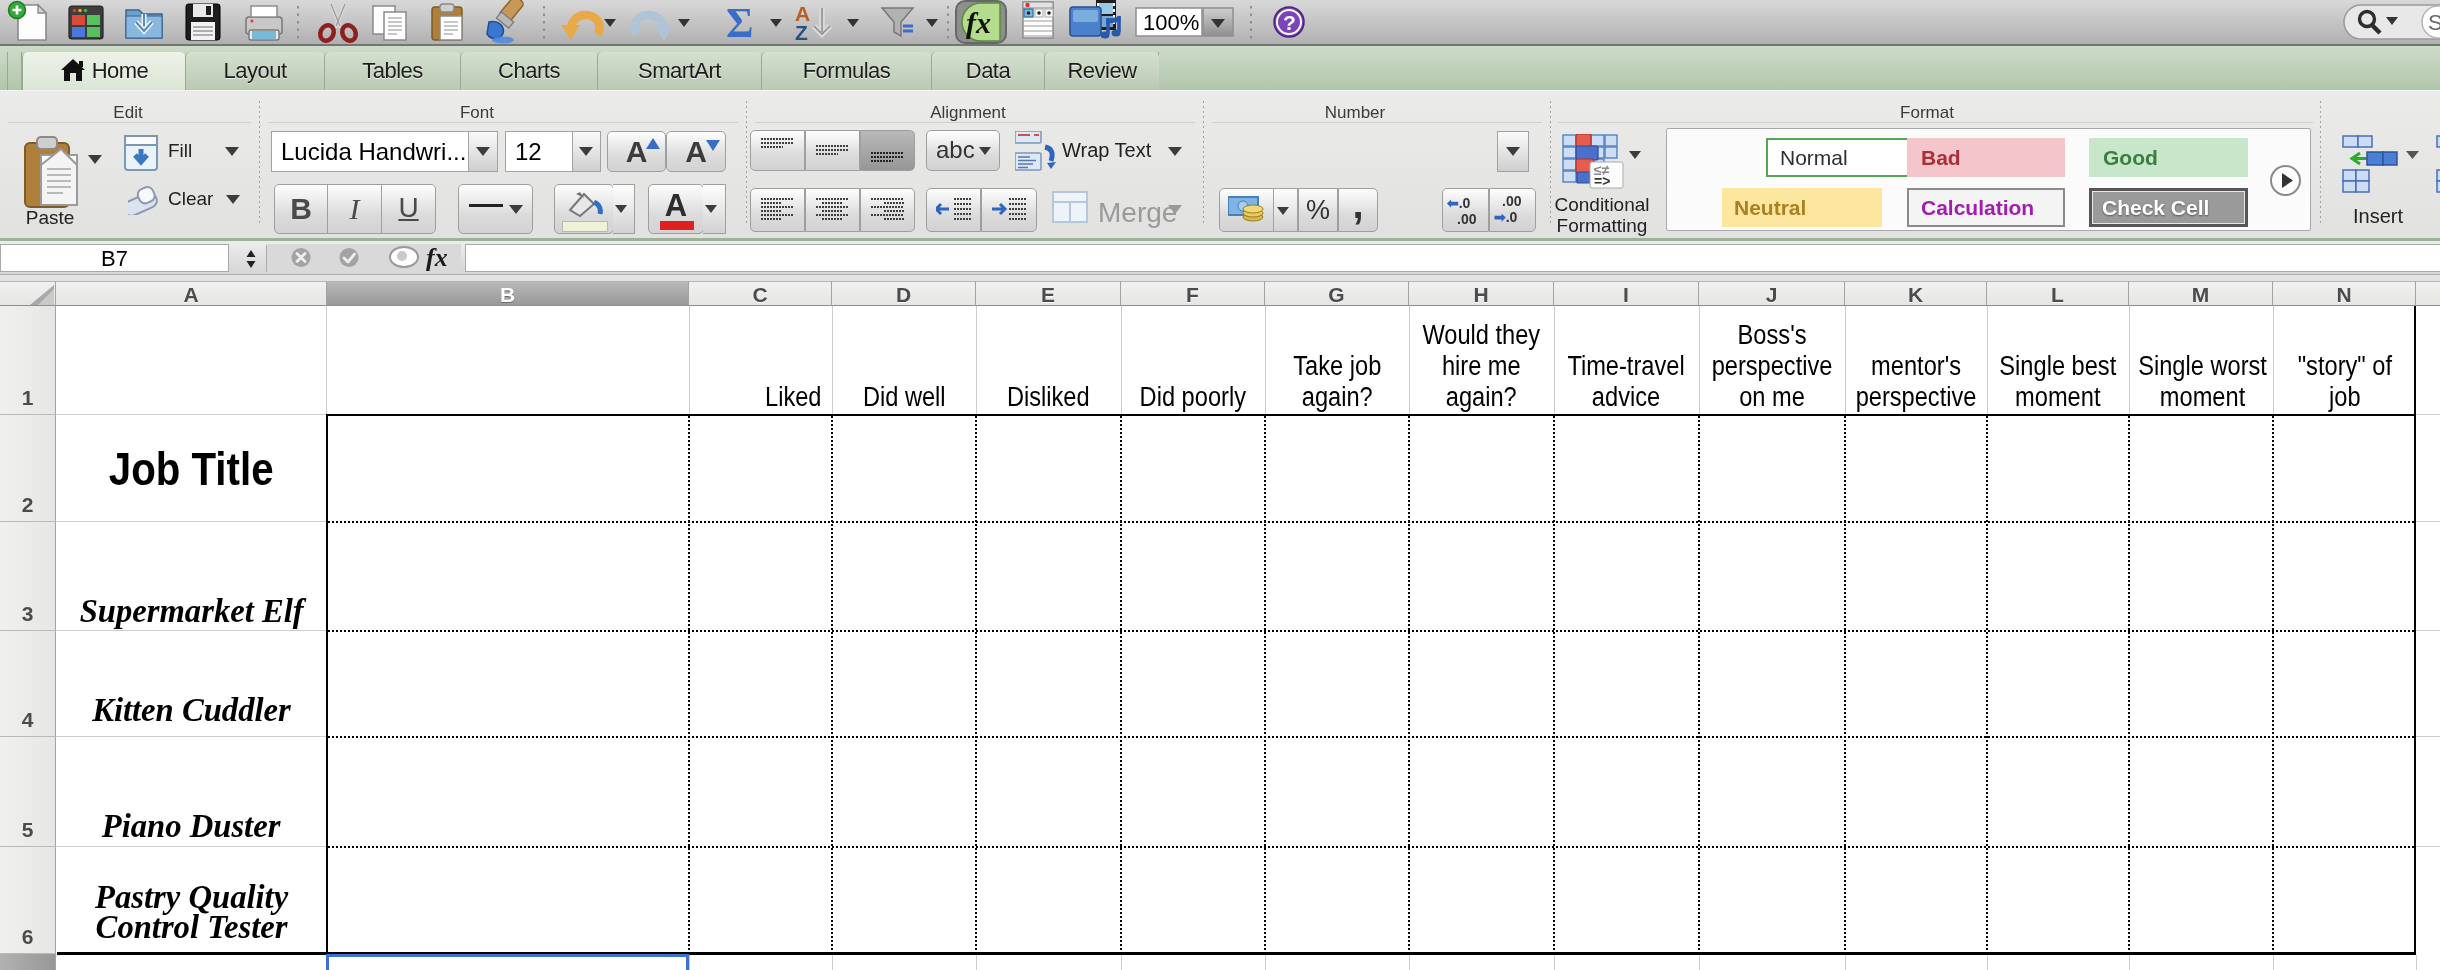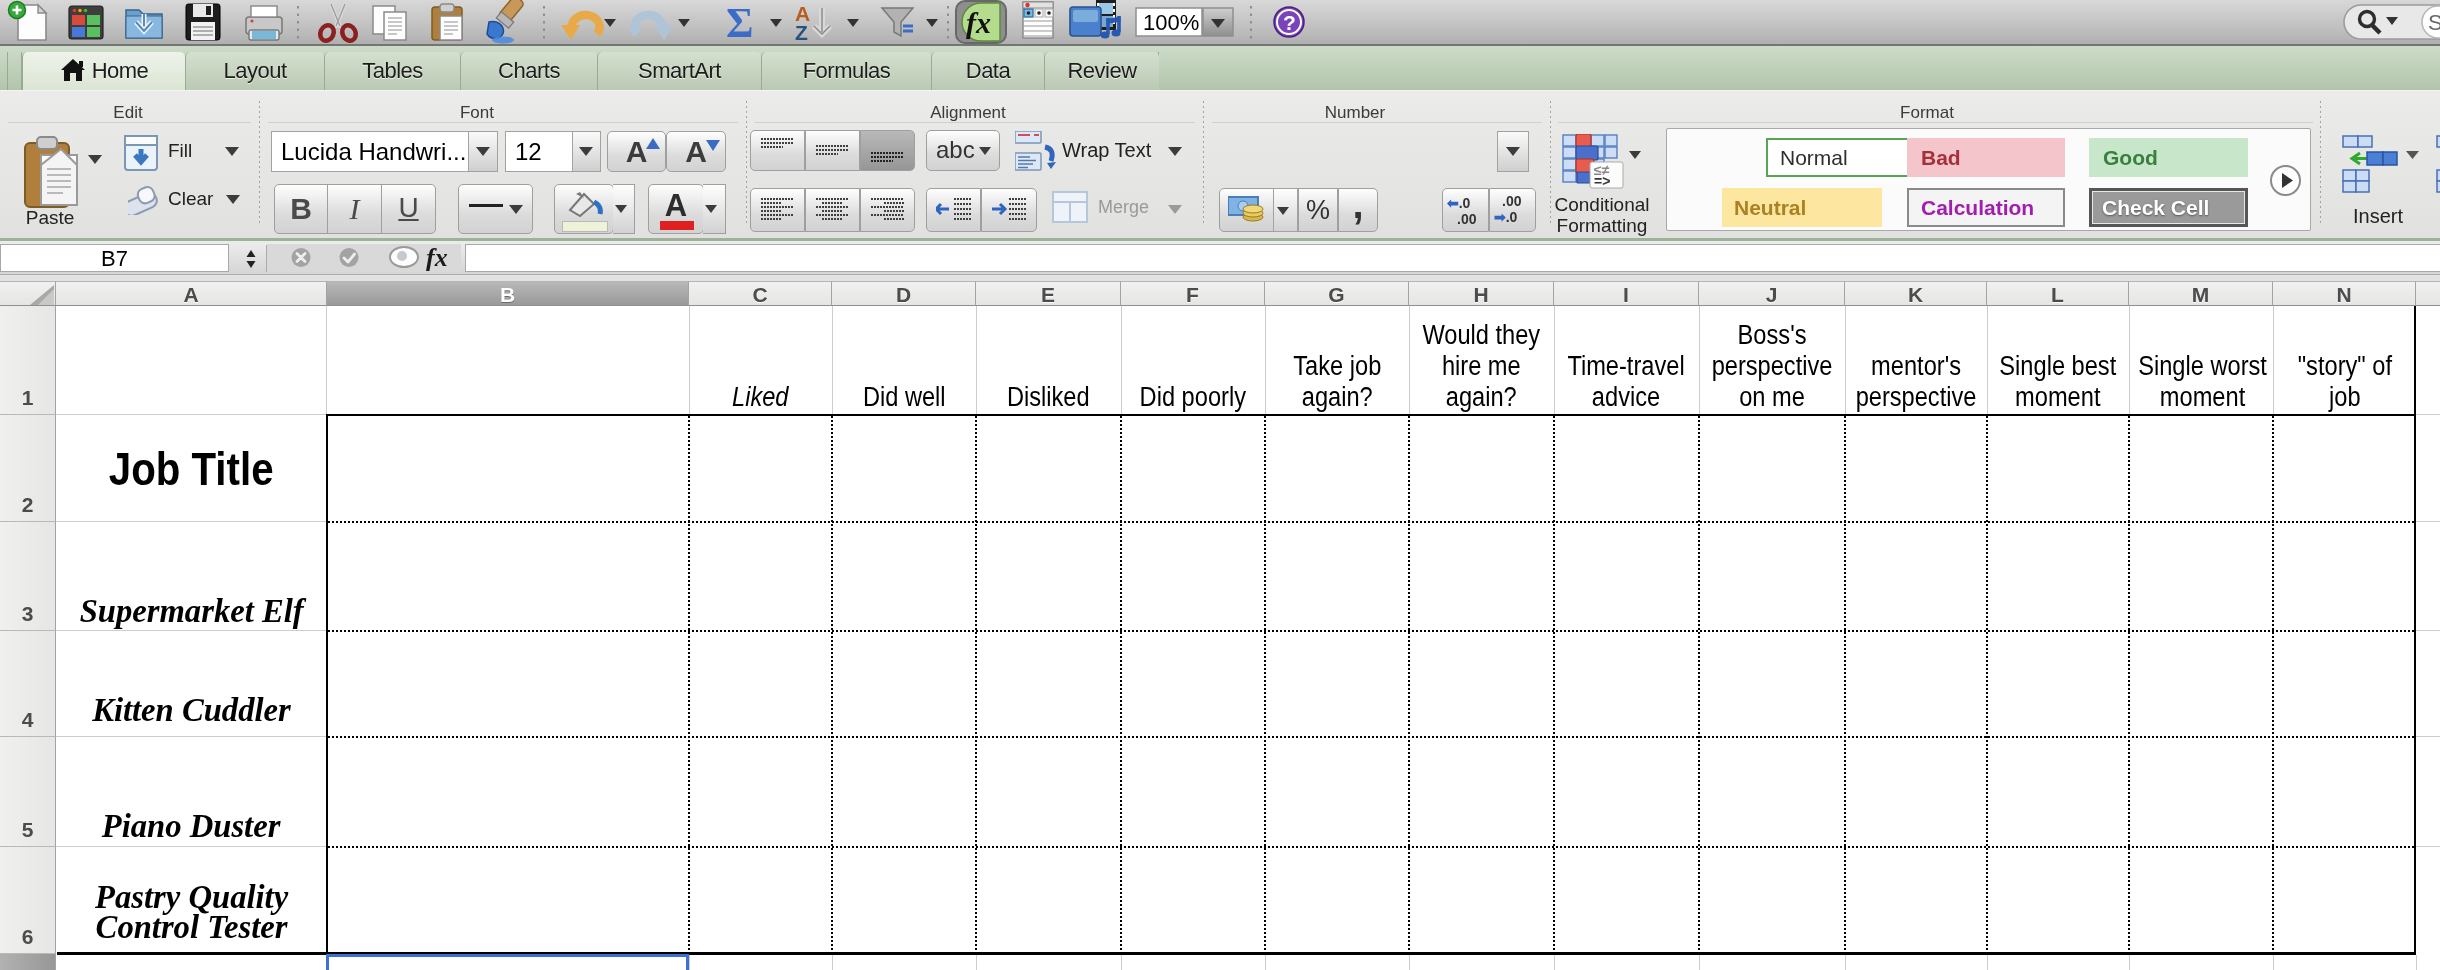--- a/index.html
+++ b/index.html
@@ -406,21 +406,21 @@
       <g stroke="#3f3f3f" stroke-width="1.8" stroke-dasharray="2 1">
           <path d="M18 1 h18 M18 6 h18 M18 11 h18 M18 16 h18 M18 21 h18"></path>
         </g>
       <path d="M1 11 L13 11 M9 6 L14 11 L9 16" stroke="#2f64c0" stroke-width="3" fill="none"></path>
     </svg>
   </div>
   <svg class="abs" style="left:1052px;top:100px;" width="36" height="32" viewBox="0 0 36 32">
     <rect x="1" y="1" width="34" height="30" fill="#eef3fa" stroke="#b8c6da" stroke-width="2"></rect>
     <path d="M1 11 h34 M18 11 v20" stroke="#b8c6da" stroke-width="2"></path>
   </svg>
-  <div class="rtext" style="left:1098px;top:106px;font-size:18px;color:#9a9a9a;">Merge</div>
+  <div class="rtext" style="left:1098px;top:106px;font-size:28px;color:#9a9a9a;">Merge</div>
   <div class="dar" style="left:1168px;top:114px;border-top-color:#9a9a9a;"></div>
   <div class="gsep" style="left:1203px;"></div>
 
   <div class="glabel" style="left:1255px;">Number</div>
   <div class="ddbtn" style="left:1497px;top:40px;width:32px;height:41px;"></div>
   <div class="dar" style="left:1506px;top:56px;"></div>
   <div class="btn" style="left:1219px;top:97px;width:55px;height:44px;border-top-right-radius:0;border-bottom-right-radius:0;">
     <svg width="38" height="30" style="position:absolute;left:8px;top:6px;" viewBox="0 0 38 30">
       <rect x="0" y="2" width="30" height="18" fill="#7fb2e5" stroke="#4a7fb5" stroke-width="2"></rect>
       <circle cx="15" cy="11" r="5" fill="#a8cdf0" stroke="#4a7fb5"></circle>
@@ -625,21 +625,21 @@
   <div class="dotV" style="left:2128px;top:135px;width:2px;height:536px;"></div>
   <div class="dotV" style="left:2272px;top:135px;width:2px;height:536px;"></div>
 
   <div class="bl" style="left:326px;top:133px;width:2090px;height:2px;"></div>
   <div class="bl" style="left:326px;top:133px;width:2px;height:538px;"></div>
   <div class="bl" style="left:2414px;top:25px;width:2px;height:646px;"></div>
   <div class="bl" style="left:57px;top:671px;width:2359px;height:3px;"></div>
 
   <div class="abs" style="left:326px;top:673px;width:363px;height:20px;border:3px solid #3f6fd0;box-sizing:border-box;"></div>
 
-  <div class="hdr" style="left:689px;top:101px;width:143px;font-style:italic;"><span>Liked</span></div>
+  <div class="hdr" style="left:722px;top:101px;width:143px;"><span>Liked</span></div>
   <div class="hdr" style="left:832px;top:101px;width:144px;"><span>Did well</span></div>
   <div class="hdr" style="left:976px;top:101px;width:145px;"><span>Disliked</span></div>
   <div class="hdr" style="left:1121px;top:101px;width:144px;"><span>Did poorly</span></div>
   <div class="hdr" style="left:1265px;top:70px;width:144px;"><span>Take job<br>again?</span></div>
   <div class="hdr" style="left:1409px;top:39px;width:145px;"><span>Would they<br>hire me<br>again?</span></div>
   <div class="hdr" style="left:1554px;top:70px;width:145px;"><span>Time-travel<br>advice</span></div>
   <div class="hdr" style="left:1699px;top:39px;width:146px;"><span>Boss's<br>perspective<br>on me</span></div>
   <div class="hdr" style="left:1845px;top:70px;width:142px;"><span>mentor's<br>perspective</span></div>
   <div class="hdr" style="left:1987px;top:70px;width:142px;"><span>Single best<br>moment</span></div>
   <div class="hdr" style="left:2129px;top:70px;width:144px;"><span>Single worst<br>moment</span></div>

